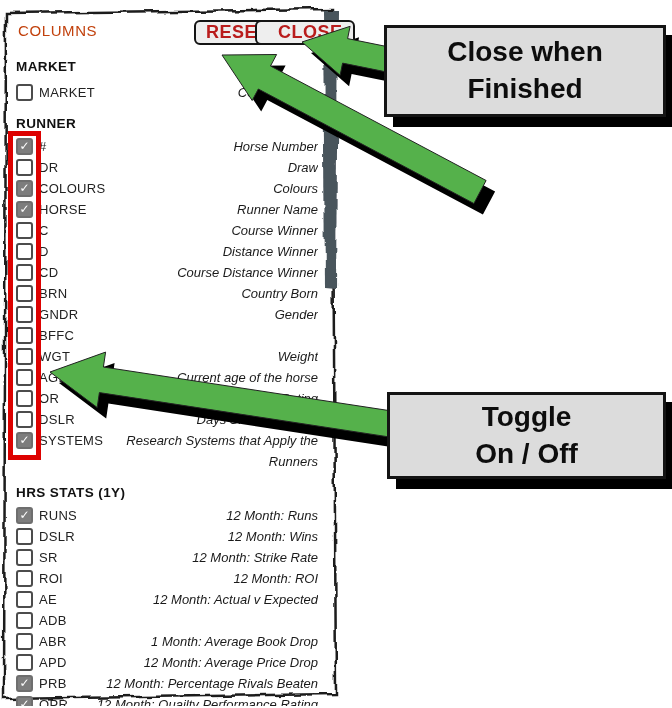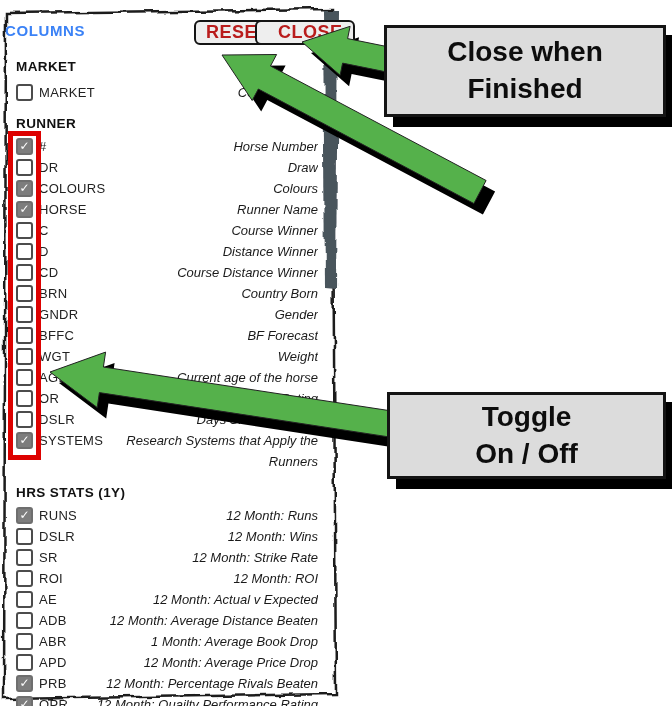--- a/index.html
+++ b/index.html
@@ -8,22 +8,22 @@
     --callout-bg:#dcdcdc;
     --checked-gray:#7d7d7d;
     --torn-band:#4a545c;
   }
   html,body{margin:0;padding:0;background:#fff;}
   .stage{position:relative;width:672px;height:708px;overflow:hidden;
          font-family:"Liberation Sans","DejaVu Sans",sans-serif;background:#fff;}
   svg.bg{position:absolute;left:0;top:0;z-index:1;}
   svg.arrows{position:absolute;left:0;top:0;z-index:5;pointer-events:none;}
 
-  .panel-title{position:absolute;left:5px;top:22px;z-index:3;
-    font-size:15px;font-weight:bold;letter-spacing:.6px;color:#3b82f6;}
+  .panel-title{position:absolute;left:18px;top:22px;z-index:3;
+    font-size:15px;font-weight:normal;letter-spacing:.6px;color:#c2410c;}
   .tool-btn{position:absolute;top:20px;z-index:3;height:25px;padding:0 10px;
     background:#eeeeee;border:2.5px solid #141414;border-radius:6px;
     font-family:inherit;font-size:18px;font-weight:bold;letter-spacing:.5px;color:#b91c1c;
     display:flex;align-items:center;justify-content:center;cursor:pointer;}
   .btn-reset{left:194px;}
   .btn-close{left:255px;padding-left:21px;}
 
   .panel-content{position:absolute;left:16px;top:0;width:302px;height:706px;
     z-index:2;overflow:hidden;}
   .sections{padding-top:58px;}
@@ -141,21 +141,20 @@
 
   <div class="row">
     <span class="cb"></span>
     <span class="col-label">GNDR</span>
     <span class="col-desc">Gender</span>
   </div>
 
   <div class="row">
     <span class="cb"></span>
     <span class="col-label">BFFC</span>
-    <span class="col-desc">BF Forecast</span>
   </div>
 
   <div class="row">
     <span class="cb"></span>
     <span class="col-label">WGT</span>
     <span class="col-desc">Weight</span>
   </div>
 
   <div class="row">
     <span class="cb"></span>
@@ -212,21 +211,20 @@
 
   <div class="row">
     <span class="cb"></span>
     <span class="col-label">AE</span>
     <span class="col-desc">12 Month: Actual v Expected</span>
   </div>
 
   <div class="row">
     <span class="cb"></span>
     <span class="col-label">ADB</span>
-    <span class="col-desc">12 Month: Average Distance Beaten</span>
   </div>
 
   <div class="row">
     <span class="cb"></span>
     <span class="col-label">ABR</span>
     <span class="col-desc">1 Month: Average Book Drop</span>
   </div>
 
   <div class="row">
     <span class="cb"></span>

